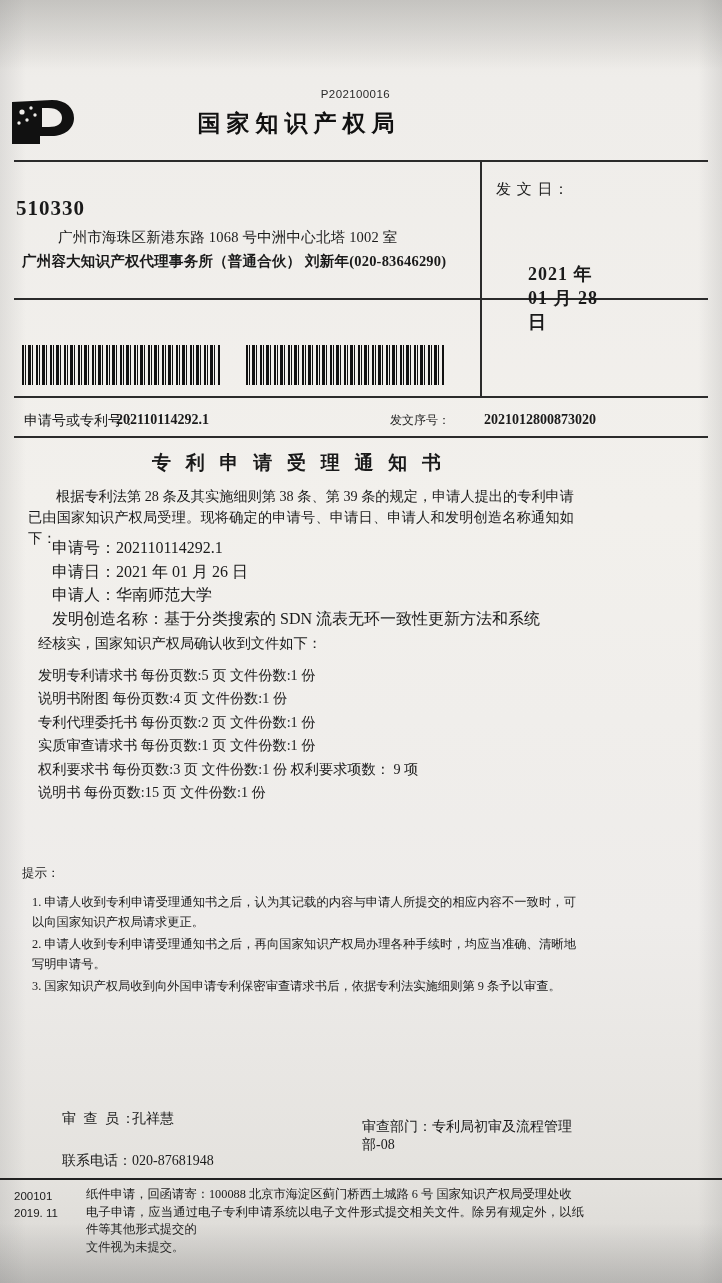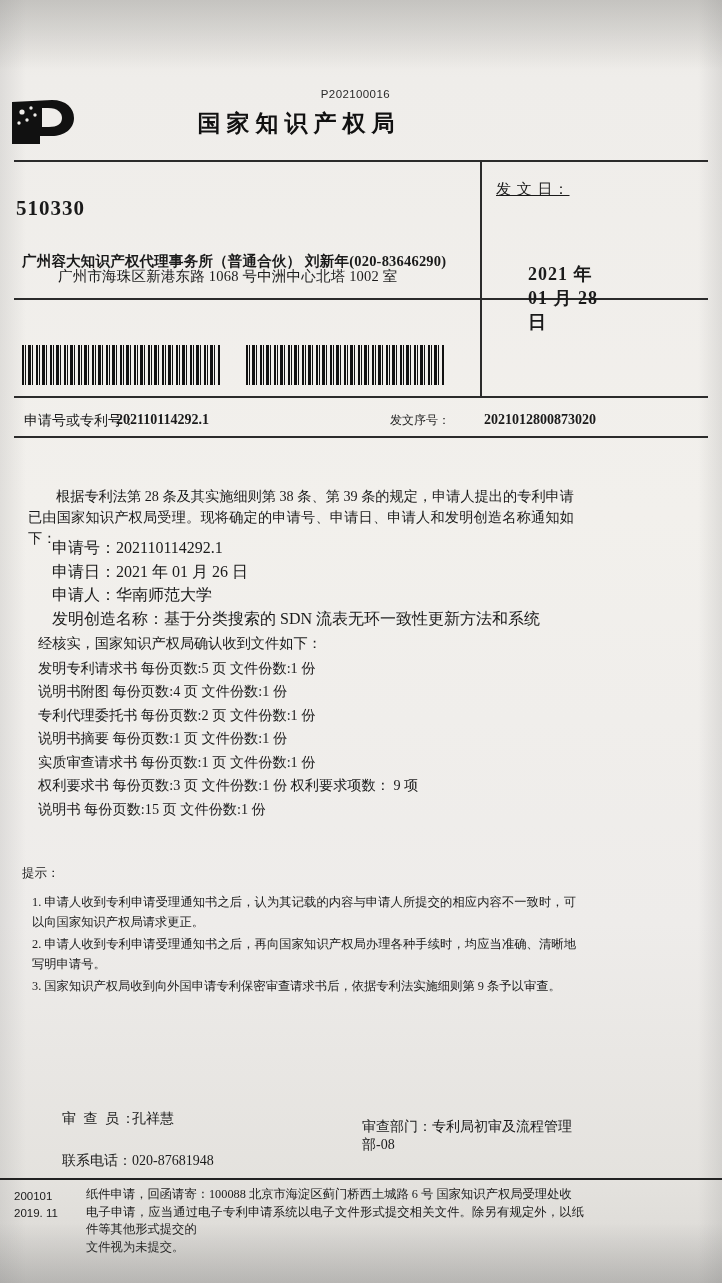--- a/index.html
+++ b/index.html
@@ -92,38 +92,36 @@
     font-weight: bold;
     letter-spacing: 1px;
     font-family: "Liberation Serif", serif;
   }
   .addr-line1 {
     position: absolute;
     left: 58px;
     top: 228px;
     font-size: 14.5px;
     letter-spacing: .2px;
-    margin-top: 39px;
   }
   .addr-line2 {
     position: absolute;
     left: 22px;
     top: 252px;
     font-size: 14.5px;
     letter-spacing: .2px;
     font-weight: bold;
   }
 
   .issue-label {
     position: absolute;
     left: 496px;
     top: 180px;
     font-size: 15px;
     letter-spacing: 1px;
-    text-decoration: underline;
   }
   .issue-date {
     position: absolute;
     left: 528px;
     top: 262px;
     font-size: 18px;
     font-weight: bold;
     letter-spacing: 1px;
   }
 
@@ -340,36 +338,36 @@
     </div>
     <div class="barcode bc2">
       <div class="bc-stripes"></div>
     </div>
 
     <div class="row-appno-label">申请号或专利号：</div>
     <div class="row-appno-value">202110114292.1</div>
     <div class="row-serial-label">发文序号：</div>
     <div class="row-serial-value">2021012800873020</div>
 
+    <div class="notice-title">专 利 申 请 受 理 通 知 书</div>
 
     <div class="para p-intro">根据专利法第 28 条及其实施细则第 38 条、第 39 条的规定，申请人提出的专利申请已由国家知识产权局受理。现将确定的申请号、申请日、申请人和发明创造名称通知如下：</div>
 
     <div class="list-block">
       <div>申请号：202110114292.1</div>
       <div>申请日：2021 年 01 月 26 日</div>
       <div>申请人：华南师范大学</div>
       <div>发明创造名称：基于分类搜索的 SDN 流表无环一致性更新方法和系统</div>
     </div>
 
     <div class="confirm-block">
-      <div style="margin-bottom:1px;">经核实，国家知识产权局确认收到文件如下：</div>
+      <div style="margin-bottom:8px;">经核实，国家知识产权局确认收到文件如下：</div>
       <div>发明专利请求书  每份页数:5 页  文件份数:1 份</div>
       <div>说明书附图  每份页数:4 页  文件份数:1 份</div>
       <div>专利代理委托书  每份页数:2 页  文件份数:1 份</div>
-      <div>说明书摘要  每份页数:1 页  文件份数:1 份</div>
       <div>实质审查请求书  每份页数:1 页  文件份数:1 份</div>
       <div>权利要求书  每份页数:3 页  文件份数:1 份  权利要求项数：  9 项</div>
       <div>说明书  每份页数:15 页  文件份数:1 份</div>
     </div>
 
     <div class="tips-title">提示：</div>
     <div class="tips">
       <div>1. 申请人收到专利申请受理通知书之后，认为其记载的内容与申请人所提交的相应内容不一致时，可以向国家知识产权局请求更正。</div>
       <div>2. 申请人收到专利申请受理通知书之后，再向国家知识产权局办理各种手续时，均应当准确、清晰地写明申请号。</div>
       <div>3. 国家知识产权局收到向外国申请专利保密审查请求书后，依据专利法实施细则第 9 条予以审查。</div>

